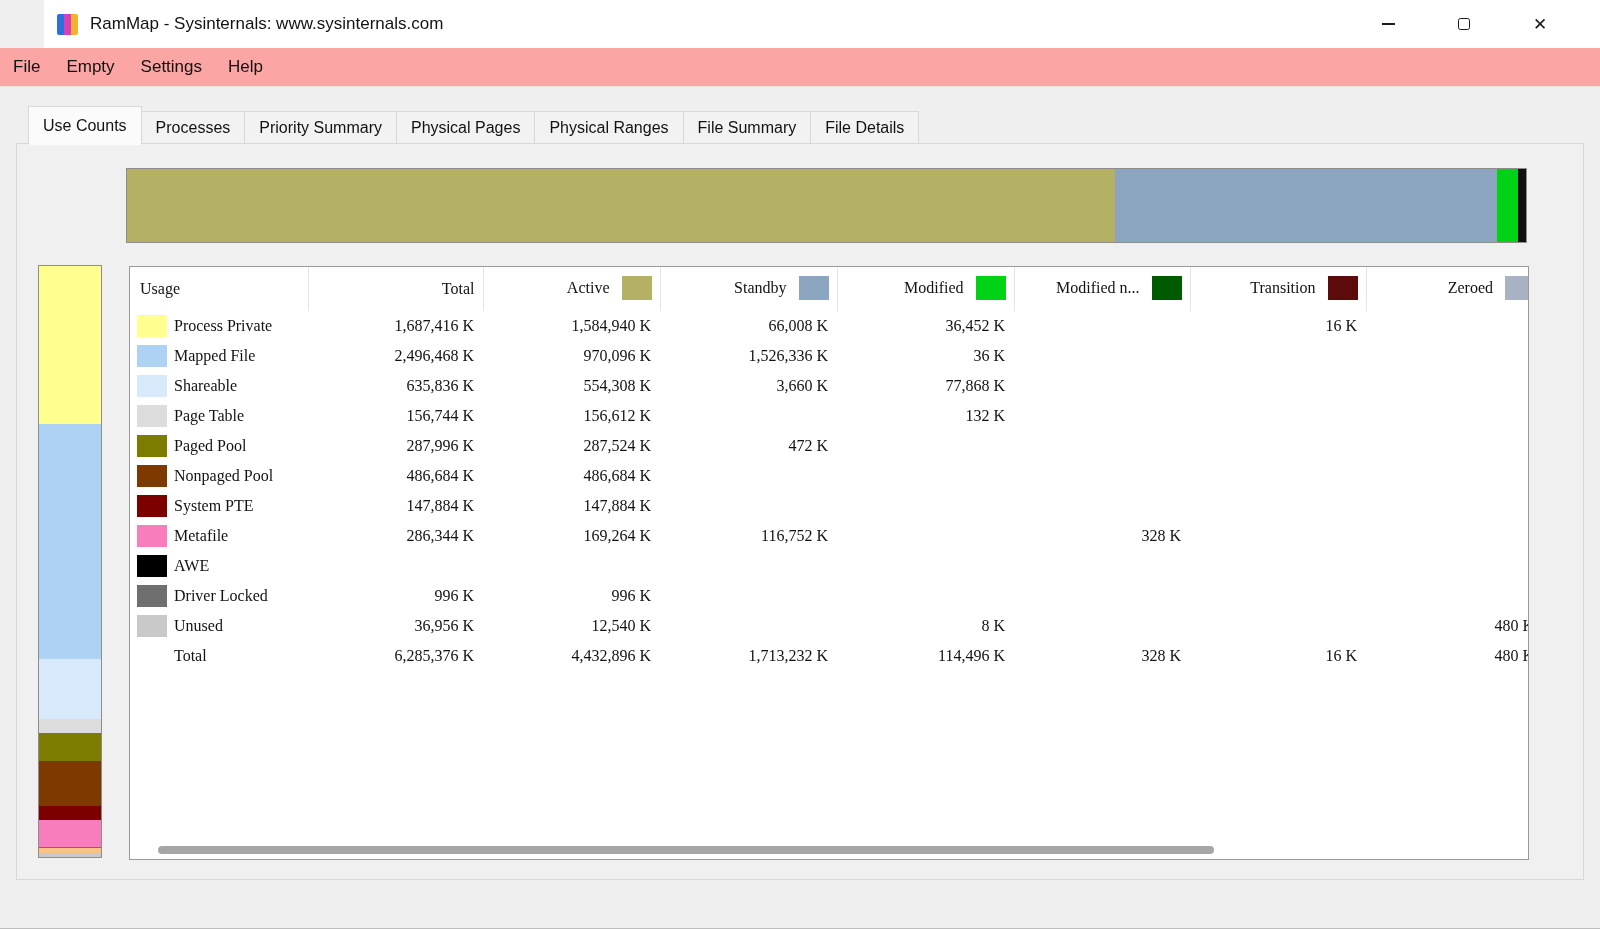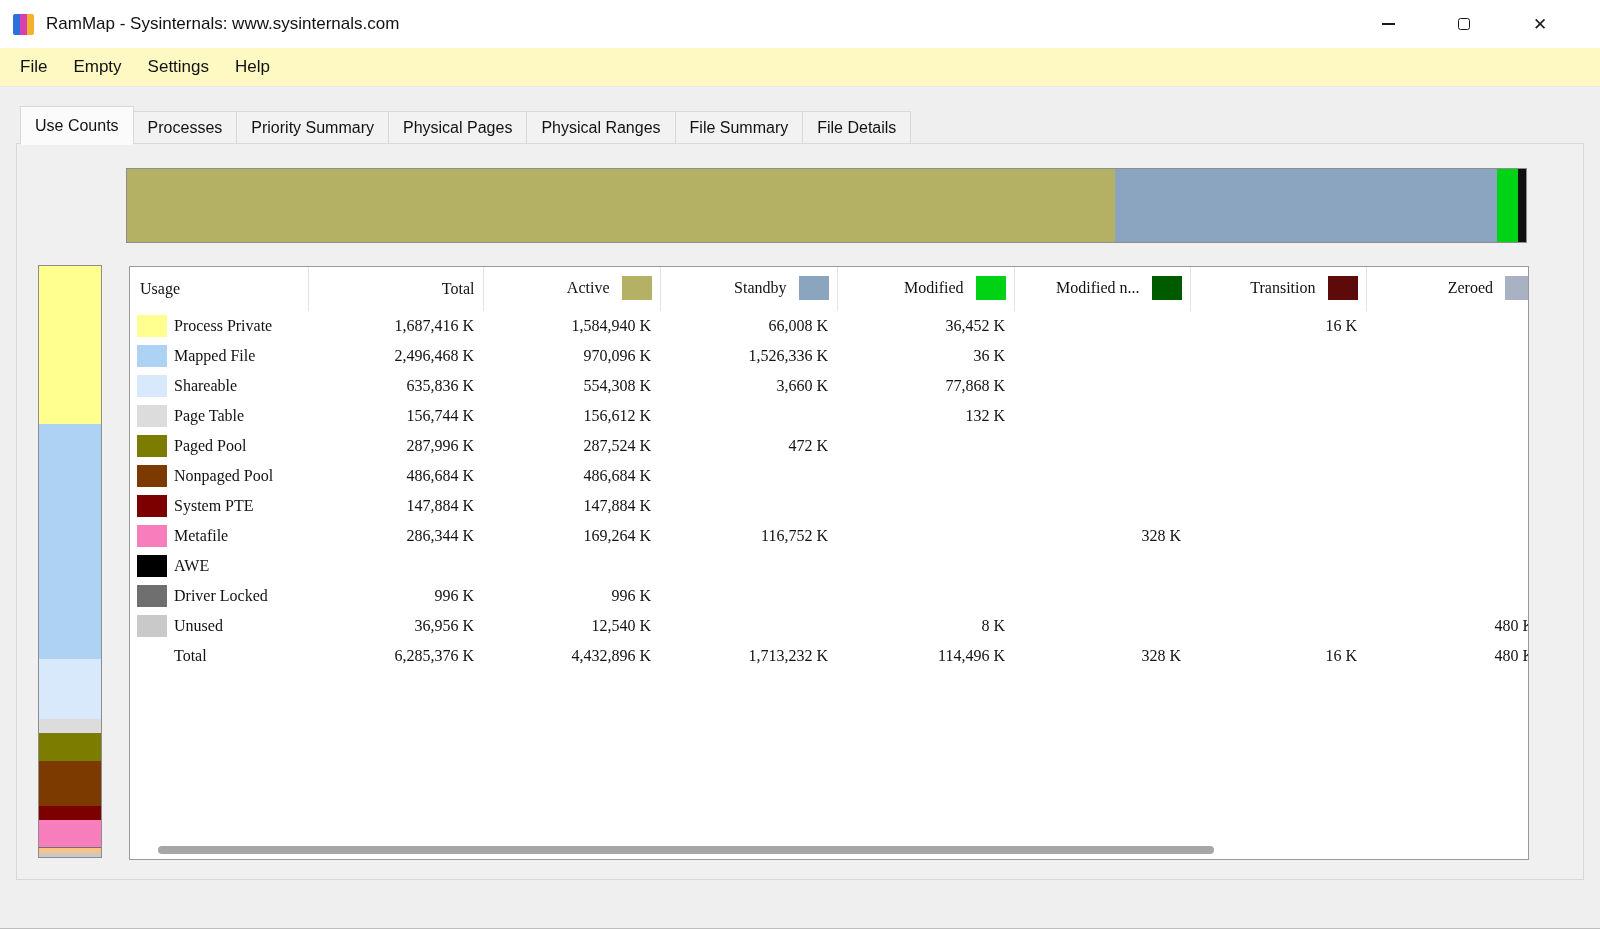--- a/index.html
+++ b/index.html
@@ -1,44 +1,44 @@
 <!DOCTYPE html>
 <html><head>
 <meta charset="utf-8">
 <style>
   * { margin:0; padding:0; box-sizing:border-box; }
   html,body { width:1600px; height:929px; font-family:"Liberation Sans",sans-serif; background:#efefef; }
   .window { position:relative; width:1600px; height:929px; background:#efefef; overflow:hidden; border-bottom:1px solid #bdbdbd; }
 
   
-  .titlebar { height:48px; background:#ffffff; display:flex; align-items:center; }
+  .titlebar { height:48px; background:#ffffff; display:flex; align-items:center;margin-left:44px; }
   .app-icon { width:21px; height:21px; margin:0 12px 0 13px; display:flex; border-radius:2px; overflow:hidden; }
   .app-icon span { flex:1; }
   .app-icon .s1 { background:#2b71d9; }
   .app-icon .s2 { background:#d93fb4; }
   .app-icon .s3 { background:#f0b32b; }
   .title-text { font-size:17px; color:#121212; }
   .caption-buttons { margin-left:auto; display:flex; height:100%; margin-right:22px; }
   .caption-btn { width:76px; height:100%; display:flex; align-items:center; justify-content:center; cursor:default; }
   .glyph-min { width:13px; height:2px; background:#1a1a1a; }
   .glyph-max { width:12px; height:12px; border:1.5px solid #1a1a1a; border-radius:2.5px; }
   .glyph-close { font-size:17px; color:#1a1a1a; line-height:1; }
 
   
-  .menubar { height:38px; background:#fef9c3; display:flex; align-items:center; padding-left:7px; }
+  .menubar { height:38px; background:#fca5a5; display:flex; align-items:center; padding-left:0; }
   .menu-item { padding:0 13px; font-size:17px; color:#121212; height:100%; display:flex; align-items:center; }
 
   
   .workspace { position:absolute; top:86px; left:0; right:0; bottom:0; background:#efefef; border-top:1px solid #e7e7e7; }
 
   
   .tabstrip { position:absolute; top:18px; left:16px; height:39px; display:flex; align-items:flex-end; z-index:3; }
   .tab { height:33px; padding:0 14px; display:flex; align-items:center; font-size:16px; color:#121212;
          background:#f2f2f2; border:1px solid #d8d8d8; margin-left:-1px; white-space:nowrap; }
-  .tab:first-child { margin-left:4px; }
+  .tab:first-child { margin-left:12px; }
   .tab.active { height:39px; background:#fbfbfb; z-index:4; margin-bottom:-1px; border-bottom:1px solid #fbfbfb; }
 
   
   .tab-panel { position:absolute; top:56px; left:16px; right:16px; bottom:48px; background:#f0f0f0; border:1px solid #d8d8d8; }
 
   
   .hbar { position:absolute; left:109px; right:56px; top:24px; height:75px; border:1px solid #8d8d8d; background:#ffffff; display:flex; overflow:hidden; }
   .hbar > div { height:100%; }
   .vbar { position:absolute; left:21px; top:121px; width:64px; height:593px; border:1px solid #8d8d8d; background:#ffffff; display:flex; flex-direction:column; overflow:hidden; }
   .vbar > div { width:100%; }

